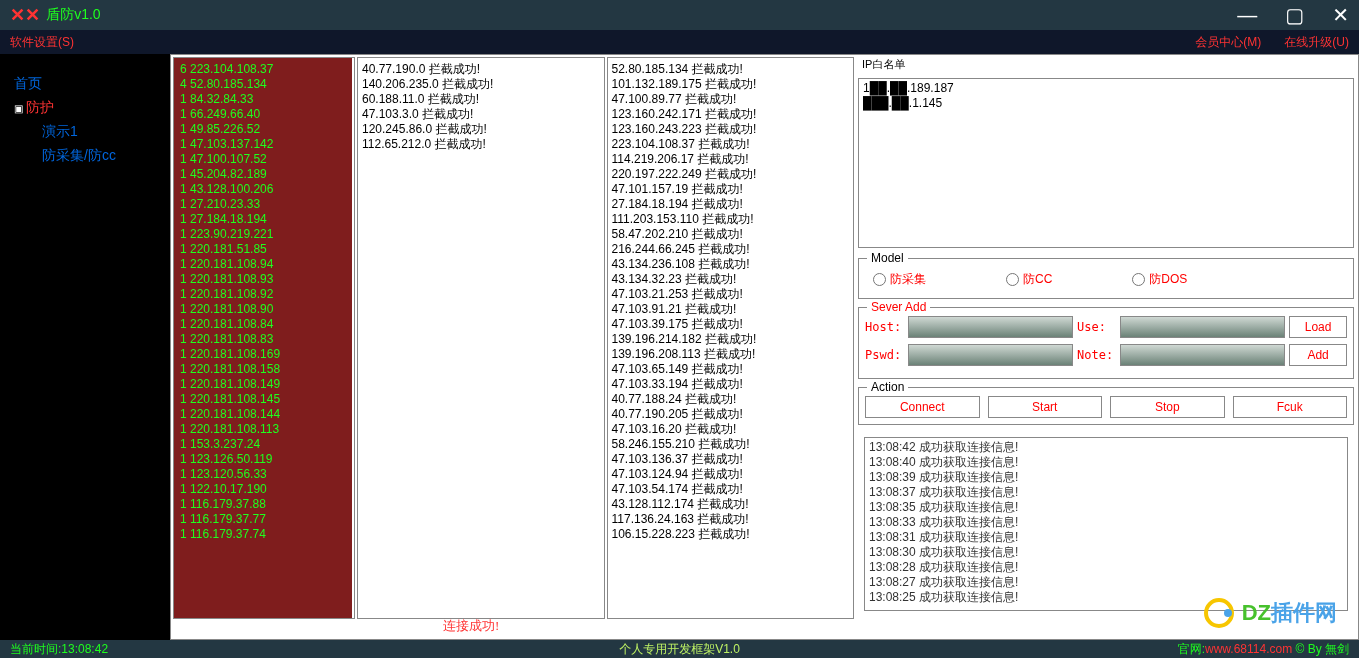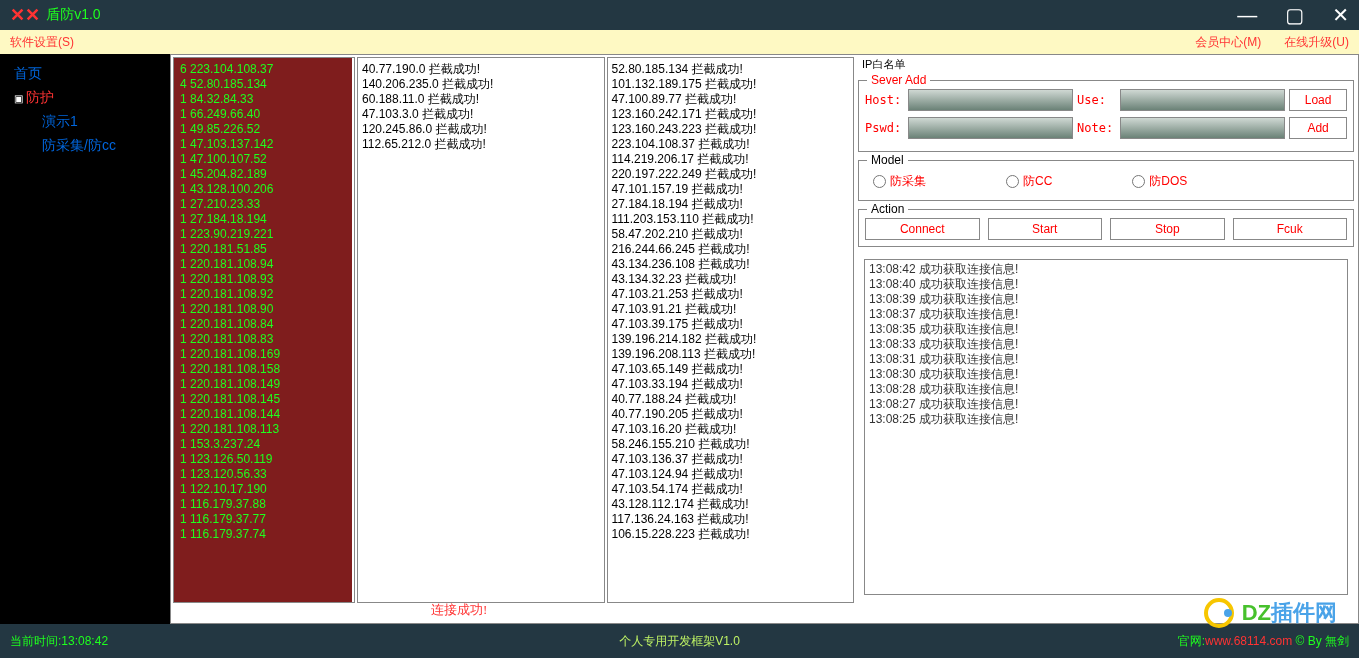--- a/index.html
+++ b/index.html
@@ -4,28 +4,28 @@
 <style>
 * { margin: 0; padding: 0; box-sizing: border-box; font-family: "Microsoft YaHei", SimSun, Arial, sans-serif; }
 body { width: 1359px; height: 658px; background: #fff; display: flex; flex-direction: column; overflow: hidden; }
 
 .titlebar { height: 30px; background: #233742; display: flex; align-items: center; padding: 0 10px; }
 .titlebar .logo { color: #ff3333; font-size: 18px; font-weight: bold; margin-right: 6px; }
 .titlebar .title { color: #1eff1e; font-size: 14px; }
 .titlebar .win-controls { margin-left: auto; display: flex; gap: 28px; color: #fff; font-size: 20px; align-items: center; }
 .titlebar .win-controls span { cursor: pointer; }
 
-.menubar { height: 24px; background: #fef9c3; display: flex; align-items: center; padding: 0 10px; font-size: 12px; }
+.menubar { height: 24px; background: #0f172a; display: flex; align-items: center; padding: 0 10px; font-size: 12px; }
 .menubar .menu-left { color: #ff3333; }
 .menubar .menu-right { margin-left: auto; display: flex; gap: 23px; color: #ff3333; }
 .menubar span { cursor: pointer; }
 
 .workspace { flex: 1; display: flex; min-height: 0; }
 
-.sidebar { width: 170px; background: #000; color: #0066dd; font-size: 14px; padding: 8px 0; }
+.sidebar { width: 170px; background: #000; color: #0066dd; font-size: 14px; padding: 18px 0; }
 .sidebar .nav-item { padding: 3px 14px; cursor: pointer; }
 .sidebar .nav-item.active { color: #ff3333; }
 .sidebar .nav-item.lvl2 { padding-left: 42px; }
 .sidebar .exp { display: inline-block; width: 10px; color: #fff; font-size: 10px; margin-right: 2px; }
 
 .main { flex: 1; background: #fff; display: flex; flex-direction: column; min-height: 0; border: 1px solid #888; }
 .panels { flex: 1; display: flex; gap: 2px; padding: 2px; min-height: 0; }
 
 .panel { position: relative; border: 1px solid #888; overflow: hidden; display: flex; flex-direction: column; }
 .panel .scroll-wrap { flex: 1; overflow-y: scroll; }
@@ -51,22 +51,22 @@
 
 .model-row { display: flex; gap: 80px; padding: 4px 8px; font-size: 12px; color: #ff0000; }
 .model-row label { display: flex; align-items: center; gap: 4px; cursor: pointer; }
 .model-row input { margin: 0; }
 
 .action-row { display: flex; gap: 8px; justify-content: flex-start; }
 .action-row .btn { flex: 1; height: 22px; border: 1px solid #888; background: #fff; color: #ff0000; font-size: 12px; cursor: pointer; }
 
 .conlog { flex: 1; border: 1px solid #888; margin: 8px; overflow-y: scroll; font-family: SimSun, monospace; font-size: 12px; line-height: 15px; padding: 2px 4px; color: #333; min-height: 0; }
 
-.footer { height: 34px; background: #233742; display: flex; align-items: center; font-size: 12px; padding: 0 10px; color: #fff; position: relative; }
-.connect-status { position: absolute; left: 260px; bottom: 4px; color: #ff3333; font-size: 13px; font-family: SimSun; }
+.footer { height: 18px; background: #233742; display: flex; align-items: center; font-size: 12px; padding: 0 10px; color: #fff; position: relative; }
+.connect-status { position: absolute; left: 272px; bottom: 4px; color: #ff3333; font-size: 13px; font-family: SimSun; }
 .footer .time { color: #1eff1e; }
 .footer .center { position: absolute; left: 50%; transform: translateX(-50%); color: #bef264; }
 .footer .right { margin-left: auto; color: #1eff1e; }
 .footer .right .url { color: #ff3333; }
 
 .watermark { position: absolute; right: 22px; bottom: 30px; font-size: 22px; font-weight: bold; display: flex; align-items: center; gap: 8px; pointer-events: none; }
 .watermark .wm-icon { width: 30px; height: 30px; border: 4px solid #f7c600; border-radius: 50%; position: relative; }
 .watermark .wm-icon::after { content: ''; position: absolute; right: -2px; top: 50%; width: 8px; height: 8px; background: #4aa3e8; border-radius: 50%; transform: translateY(-50%); }
 .watermark .wm-text .c1 { color: #47c12c; }
 .watermark .wm-text .c2 { color: #4aa3e8; }
@@ -188,58 +188,62 @@
             <div class="row">47.103.54.174 拦截成功!</div>
             <div class="row">43.128.112.174 拦截成功!</div>
             <div class="row">117.136.24.163 拦截成功!</div>
             <div class="row">106.15.228.223 拦截成功!</div>
           </div>
       </div>
 
       <div class="right-col">
 
         <div style="font-size:11px;padding:0 6px;">IP白名单</div>
-
-        <div class="group">
-          <span class="legend">Sever Add</span>
-          <div class="svr-row">
-            <label>Host:</label>
-            <input type="text" value="" style="">
-            <label>Use:</label>
-            <input type="text" value="" style="">
-            <button class="btn">Load</button>
-          </div>
-          <div class="svr-row">
-            <label>Pswd:</label>
-            <input type="text" value="" style="">
-            <label>Note:</label>
-            <input type="text" value="" style="">
-            <button class="btn">Add</button>
-          </div>
-        </div>
+        <div class="whitelist-box" id="whitelist">
+            <div class="row">1██.██.189.187</div>
+            <div class="row">███.██.1.145</div>
+          </div>
 
         <div class="group">
           <span class="legend" style="color:#000;">Model</span>
           <div class="model-row">
             <label>
                 <input type="radio" name="m" style="">
                 <span>防采集</span>
               </label>
             <label>
                 <input type="radio" name="m" style="">
                 <span>防CC</span>
               </label>
             <label>
                 <input type="radio" name="m" style="">
                 <span>防DOS</span>
               </label>
           </div>
         </div>
 
         <div class="group">
+          <span class="legend">Sever Add</span>
+          <div class="svr-row">
+            <label>Host:</label>
+            <input type="text" value="" style="">
+            <label>Use:</label>
+            <input type="text" value="" style="">
+            <button class="btn">Load</button>
+          </div>
+          <div class="svr-row">
+            <label>Pswd:</label>
+            <input type="text" value="" style="">
+            <label>Note:</label>
+            <input type="text" value="" style="">
+            <button class="btn">Add</button>
+          </div>
+        </div>
+
+        <div class="group">
           <span class="legend" style="color:#000;">Action</span>
           <div class="action-row">
             <button class="btn">Connect</button>
             <button class="btn">Start</button>
             <button class="btn">Stop</button>
             <button class="btn">Fcuk</button>
           </div>
         </div>
 
         <div class="conlog" id="connlog">

